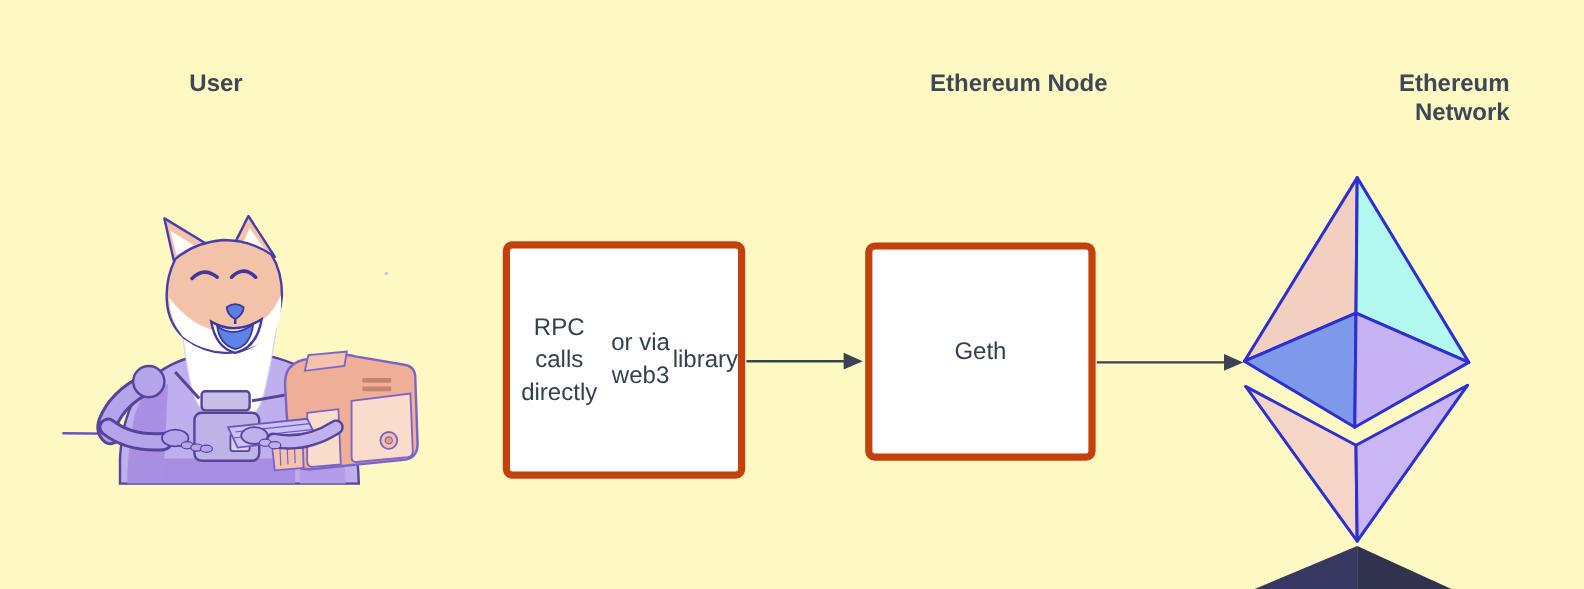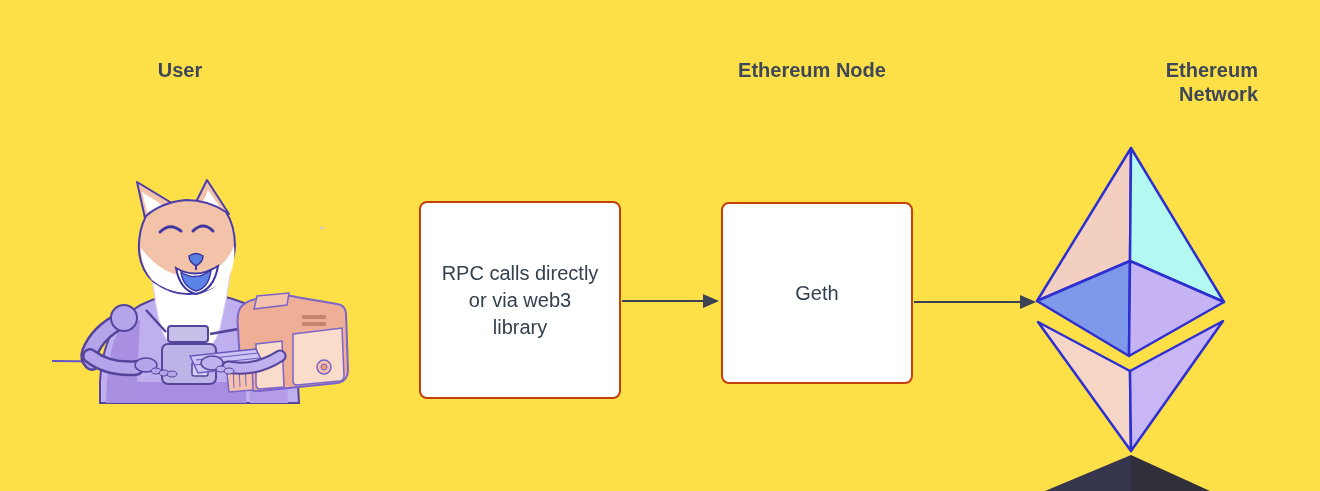--- a/index.html
+++ b/index.html
@@ -1,25 +1,25 @@
 <!DOCTYPE html>
 <html><head>
 <meta charset="utf-8">
 <style>
   html,body{margin:0;padding:0;background:#000;}
-  #canvas{position:relative;width:1320px;height:491px;background:#fde047;overflow:hidden;
+  #canvas{position:relative;width:1320px;height:491px;background:#fef9c3;overflow:hidden;
           font-family:"Liberation Sans",sans-serif;}
   .col-heading{position:absolute;top:58px;transform:translateX(-50%);
 Chih    white-space:nowrap;font-size:20px;font-weight:bold;color:#3d4757;line-height:24px;}
   .heading-user{left:180px;}
   .heading-webapp{left:520px;}
-  .heading-node{left:812px;}
+  .heading-node{left:849px;}
   .heading-network{left:1196px;text-align:right;}
   .diagram-box{position:absolute;box-sizing:border-box;background:#fff;
-    border:2px solid #c2410c;border-radius:8px;display:flex;flex-direction:column;
+    border:6px solid #c2410c;border-radius:8px;display:flex;flex-direction:row;
     align-items:center;justify-content:center;color:#33404f;font-size:20px;line-height:27px;
     text-align:center;}
   .box-webapp{left:419px;top:201px;width:202px;height:198px;}
   .box-node{left:721px;top:202px;width:192px;height:182px;}
   .overlay{position:absolute;left:0;top:0;pointer-events:none;}
 </style>
 </head>
 <body>
 
 <div id="canvas">

